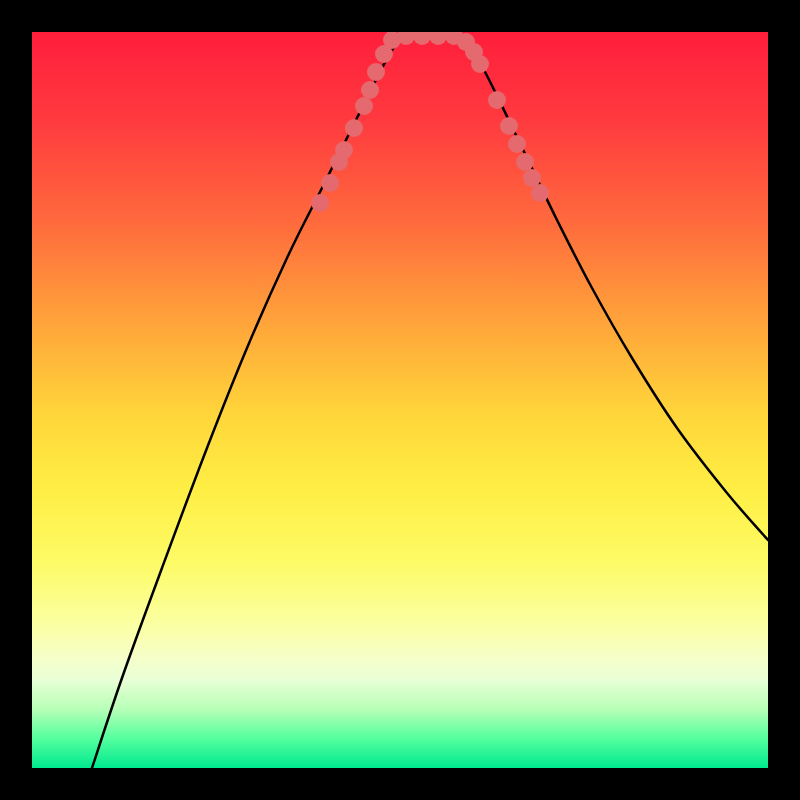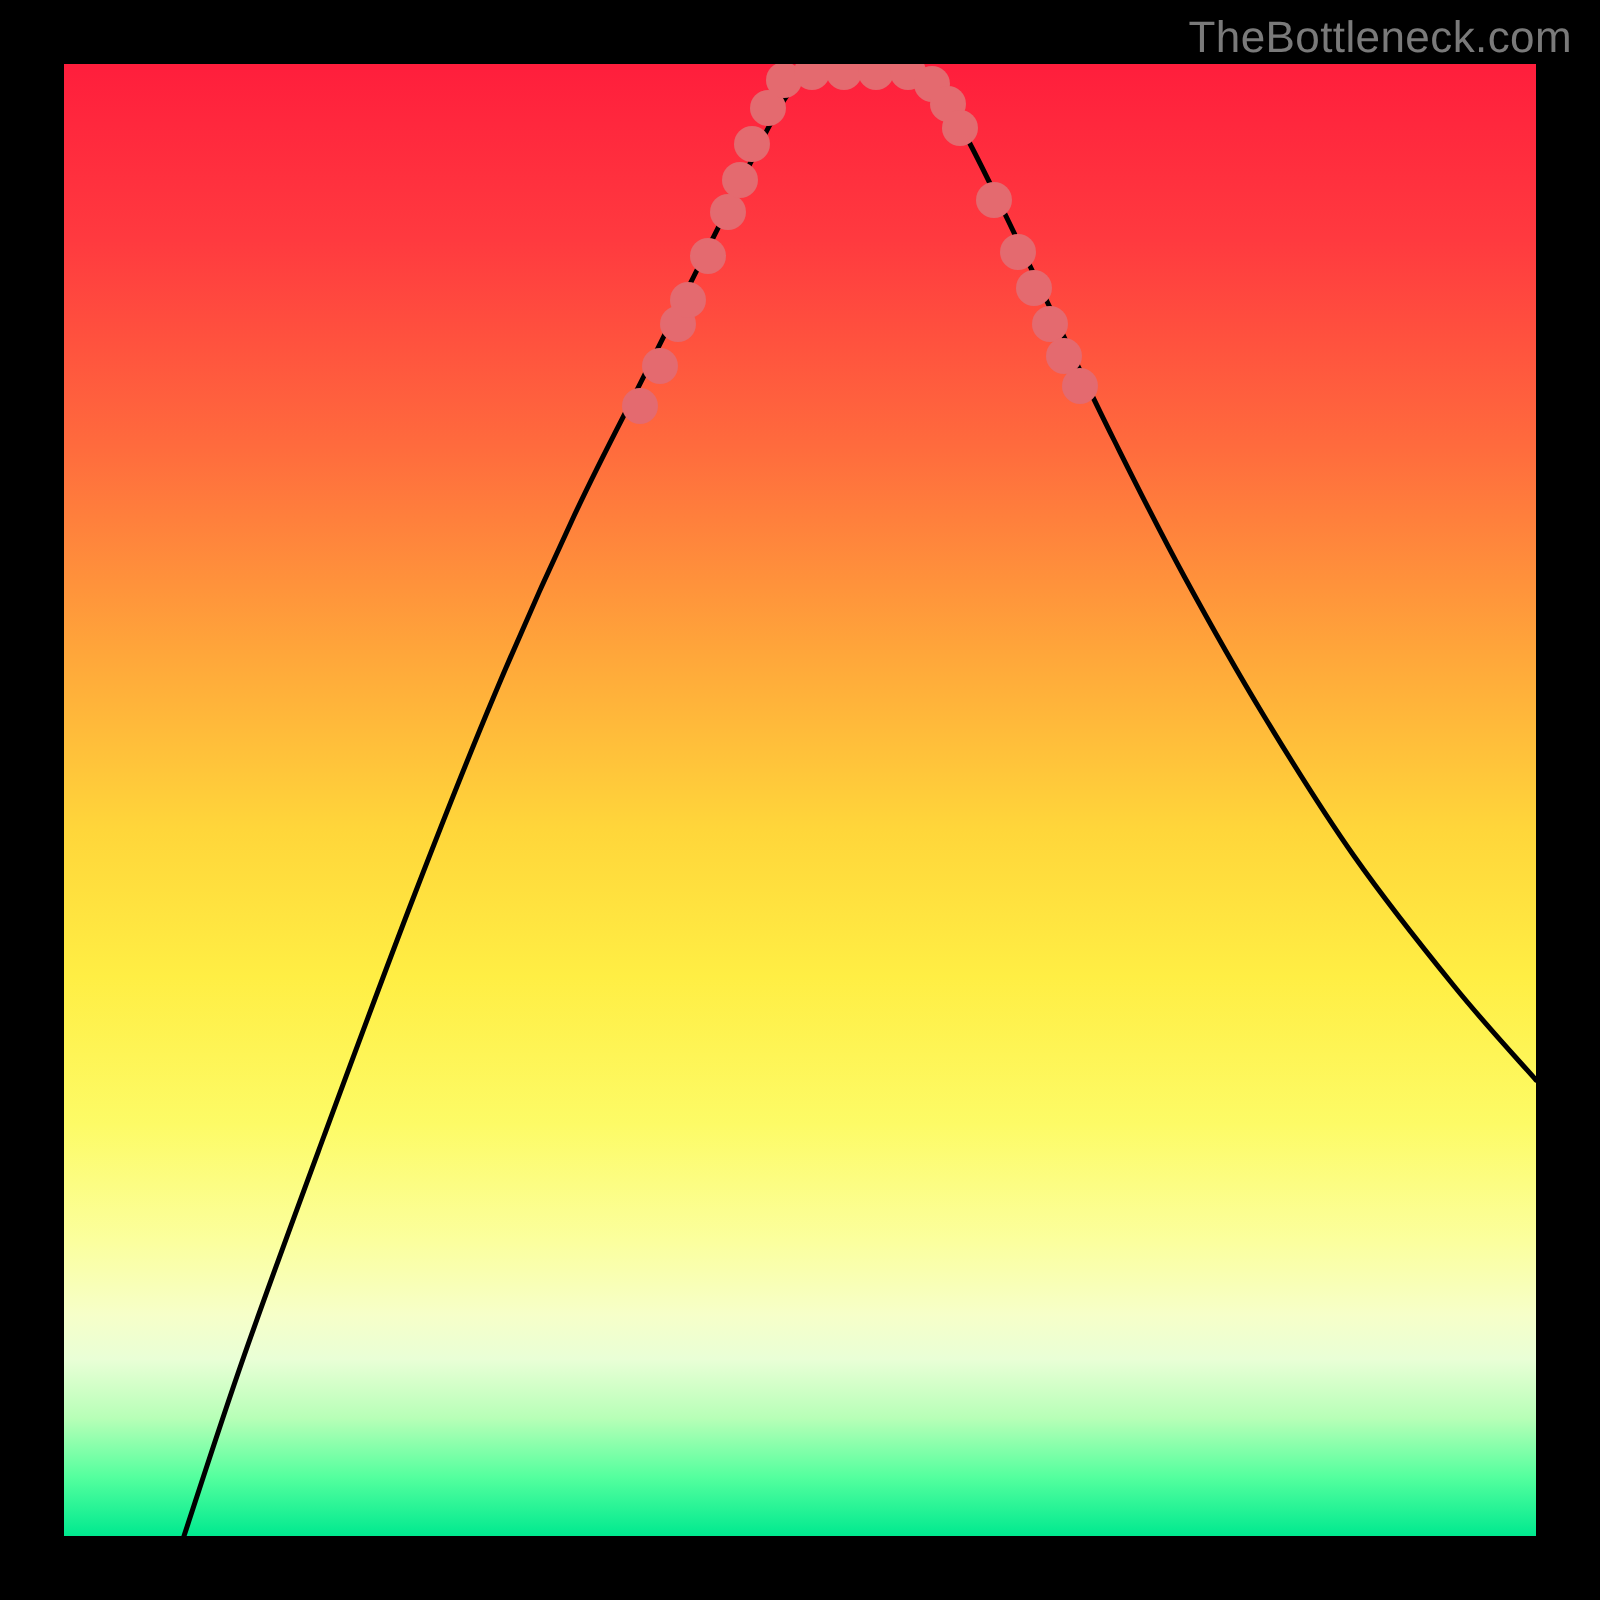--- a/index.html
+++ b/index.html
@@ -50,21 +50,20 @@
     font-size: 22px;
     font-weight: 500;
     letter-spacing: 0.2px;
     z-index: 10;
   }
 </style>
 </head>
 <body>
 
 <div class="frame">
-  <div class="watermark">TheBottleneck.com</div>
   <div class="plot">
     <svg id="svg-chart" width="736" height="736" viewBox="0 0 736 736">
         <path d="M 60 736 C 65.4 719.8, 77.4 682.0, 90 646 C 102.6 610.0, 114.7 577.4, 130 536 C 145.3 494.6, 159.7 455.6, 175 416 C 190.3 376.4, 200.6 350.2, 215 316 C 229.4 281.8, 241.5 254.8, 255 226 C 268.5 197.2, 279.2 177.6, 290 156 C 300.8 134.4, 306.9 122.2, 315 106 C 323.1 89.8, 328.7 78.6, 335 66 C 341.3 53.4, 345.5 44.6, 350 36 C 354.5 27.4, 356.8 23.0, 360 18 C 363.2 13.0, 365.1 10.5, 368 8 C 370.9 5.5, 370.2 4.7, 376 4 C 381.8 3.3, 391.4 4.0, 400 4 C 408.6 4.0, 418.2 3.3, 424 4 C 429.8 4.7, 429.1 5.5, 432 8 C 434.9 10.5, 436.4 12.6, 440 18 C 443.6 23.4, 446.6 27.9, 452 38 C 457.4 48.1, 462.3 58.2, 470 74 C 477.7 89.8, 485.1 105.5, 495 126 C 504.9 146.5, 513.3 164.6, 525 188 C 536.7 211.4, 546.5 231.2, 560 256 C 573.5 280.8, 584.7 300.8, 600 326 C 615.3 351.2, 627.9 371.7, 645 396 C 662.1 420.3, 678.6 440.8, 695 461 C 711.4 481.2, 728.6 499.5, 736 508" fill="none" stroke="#000000" stroke-width="2.5" stroke-linecap="round"></path>
         <circle cx="288" cy="171" r="9" fill="#e46a6f"></circle>
         <circle cx="298" cy="151" r="9" fill="#e46a6f"></circle>
         <circle cx="307" cy="130" r="9" fill="#e46a6f"></circle>
         <circle cx="312" cy="118" r="9" fill="#e46a6f"></circle>
         <circle cx="322" cy="96" r="9" fill="#e46a6f"></circle>
         <circle cx="332" cy="74" r="9" fill="#e46a6f"></circle>
         <circle cx="338" cy="58" r="9" fill="#e46a6f"></circle>

